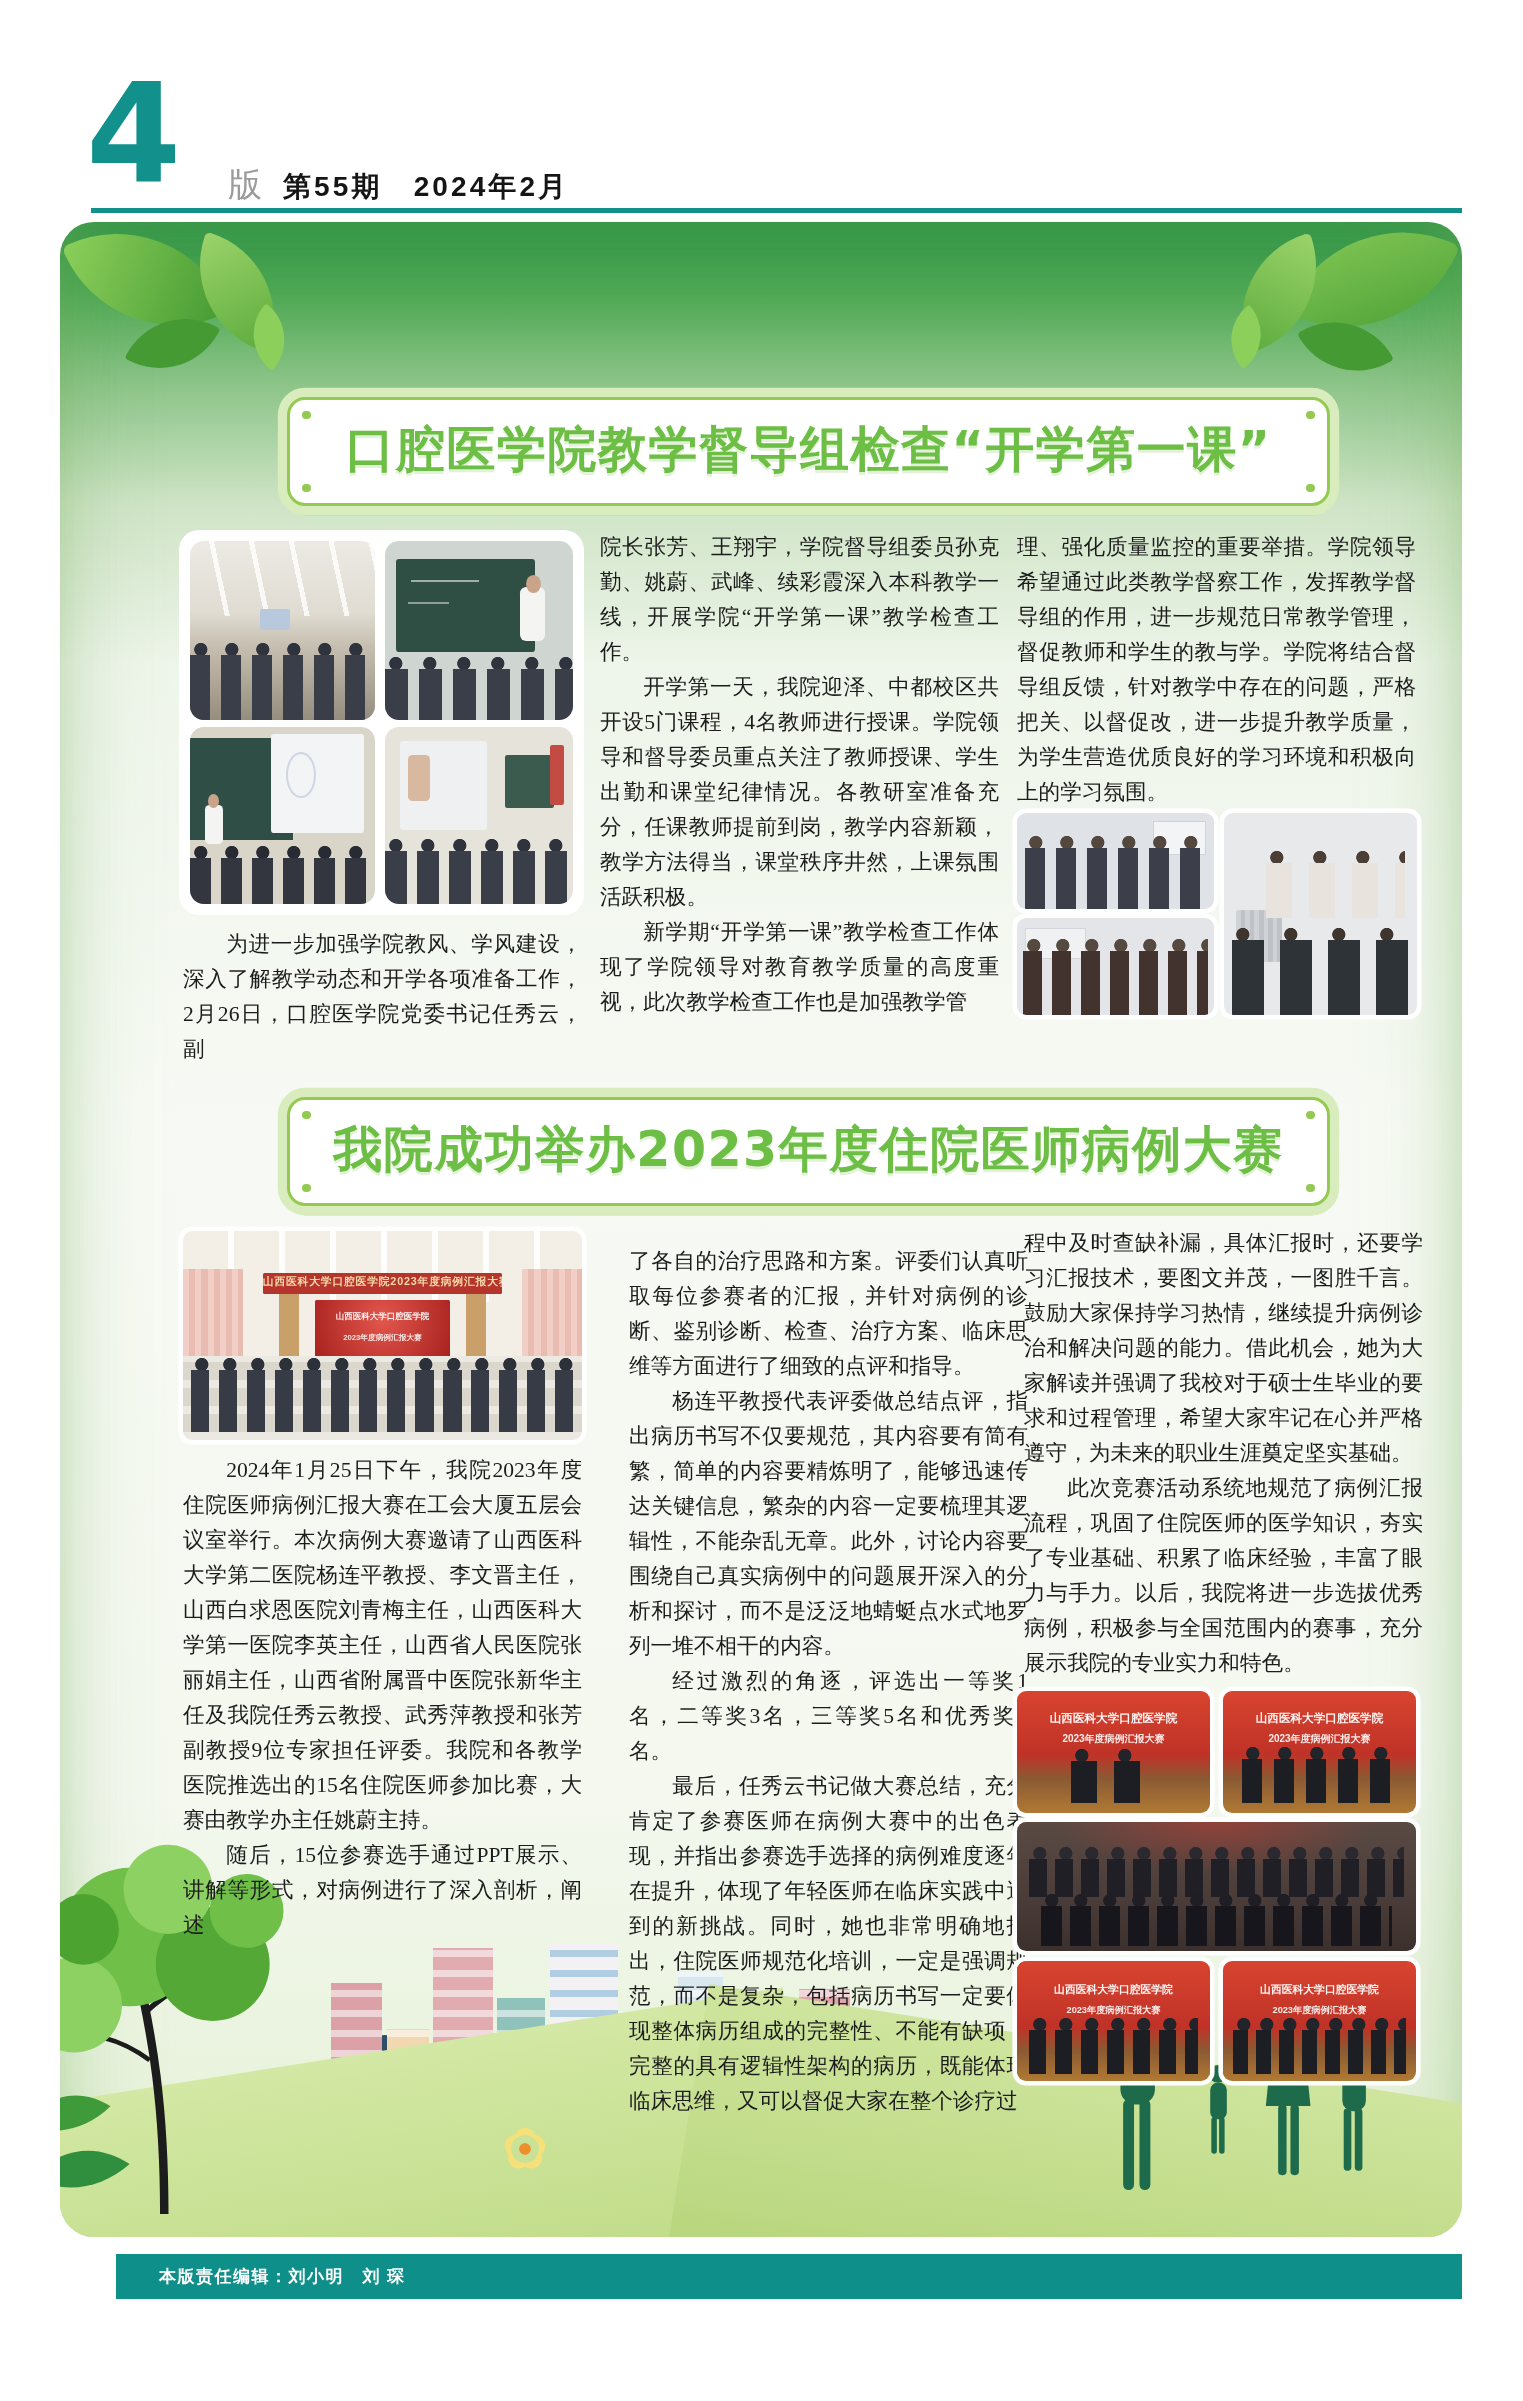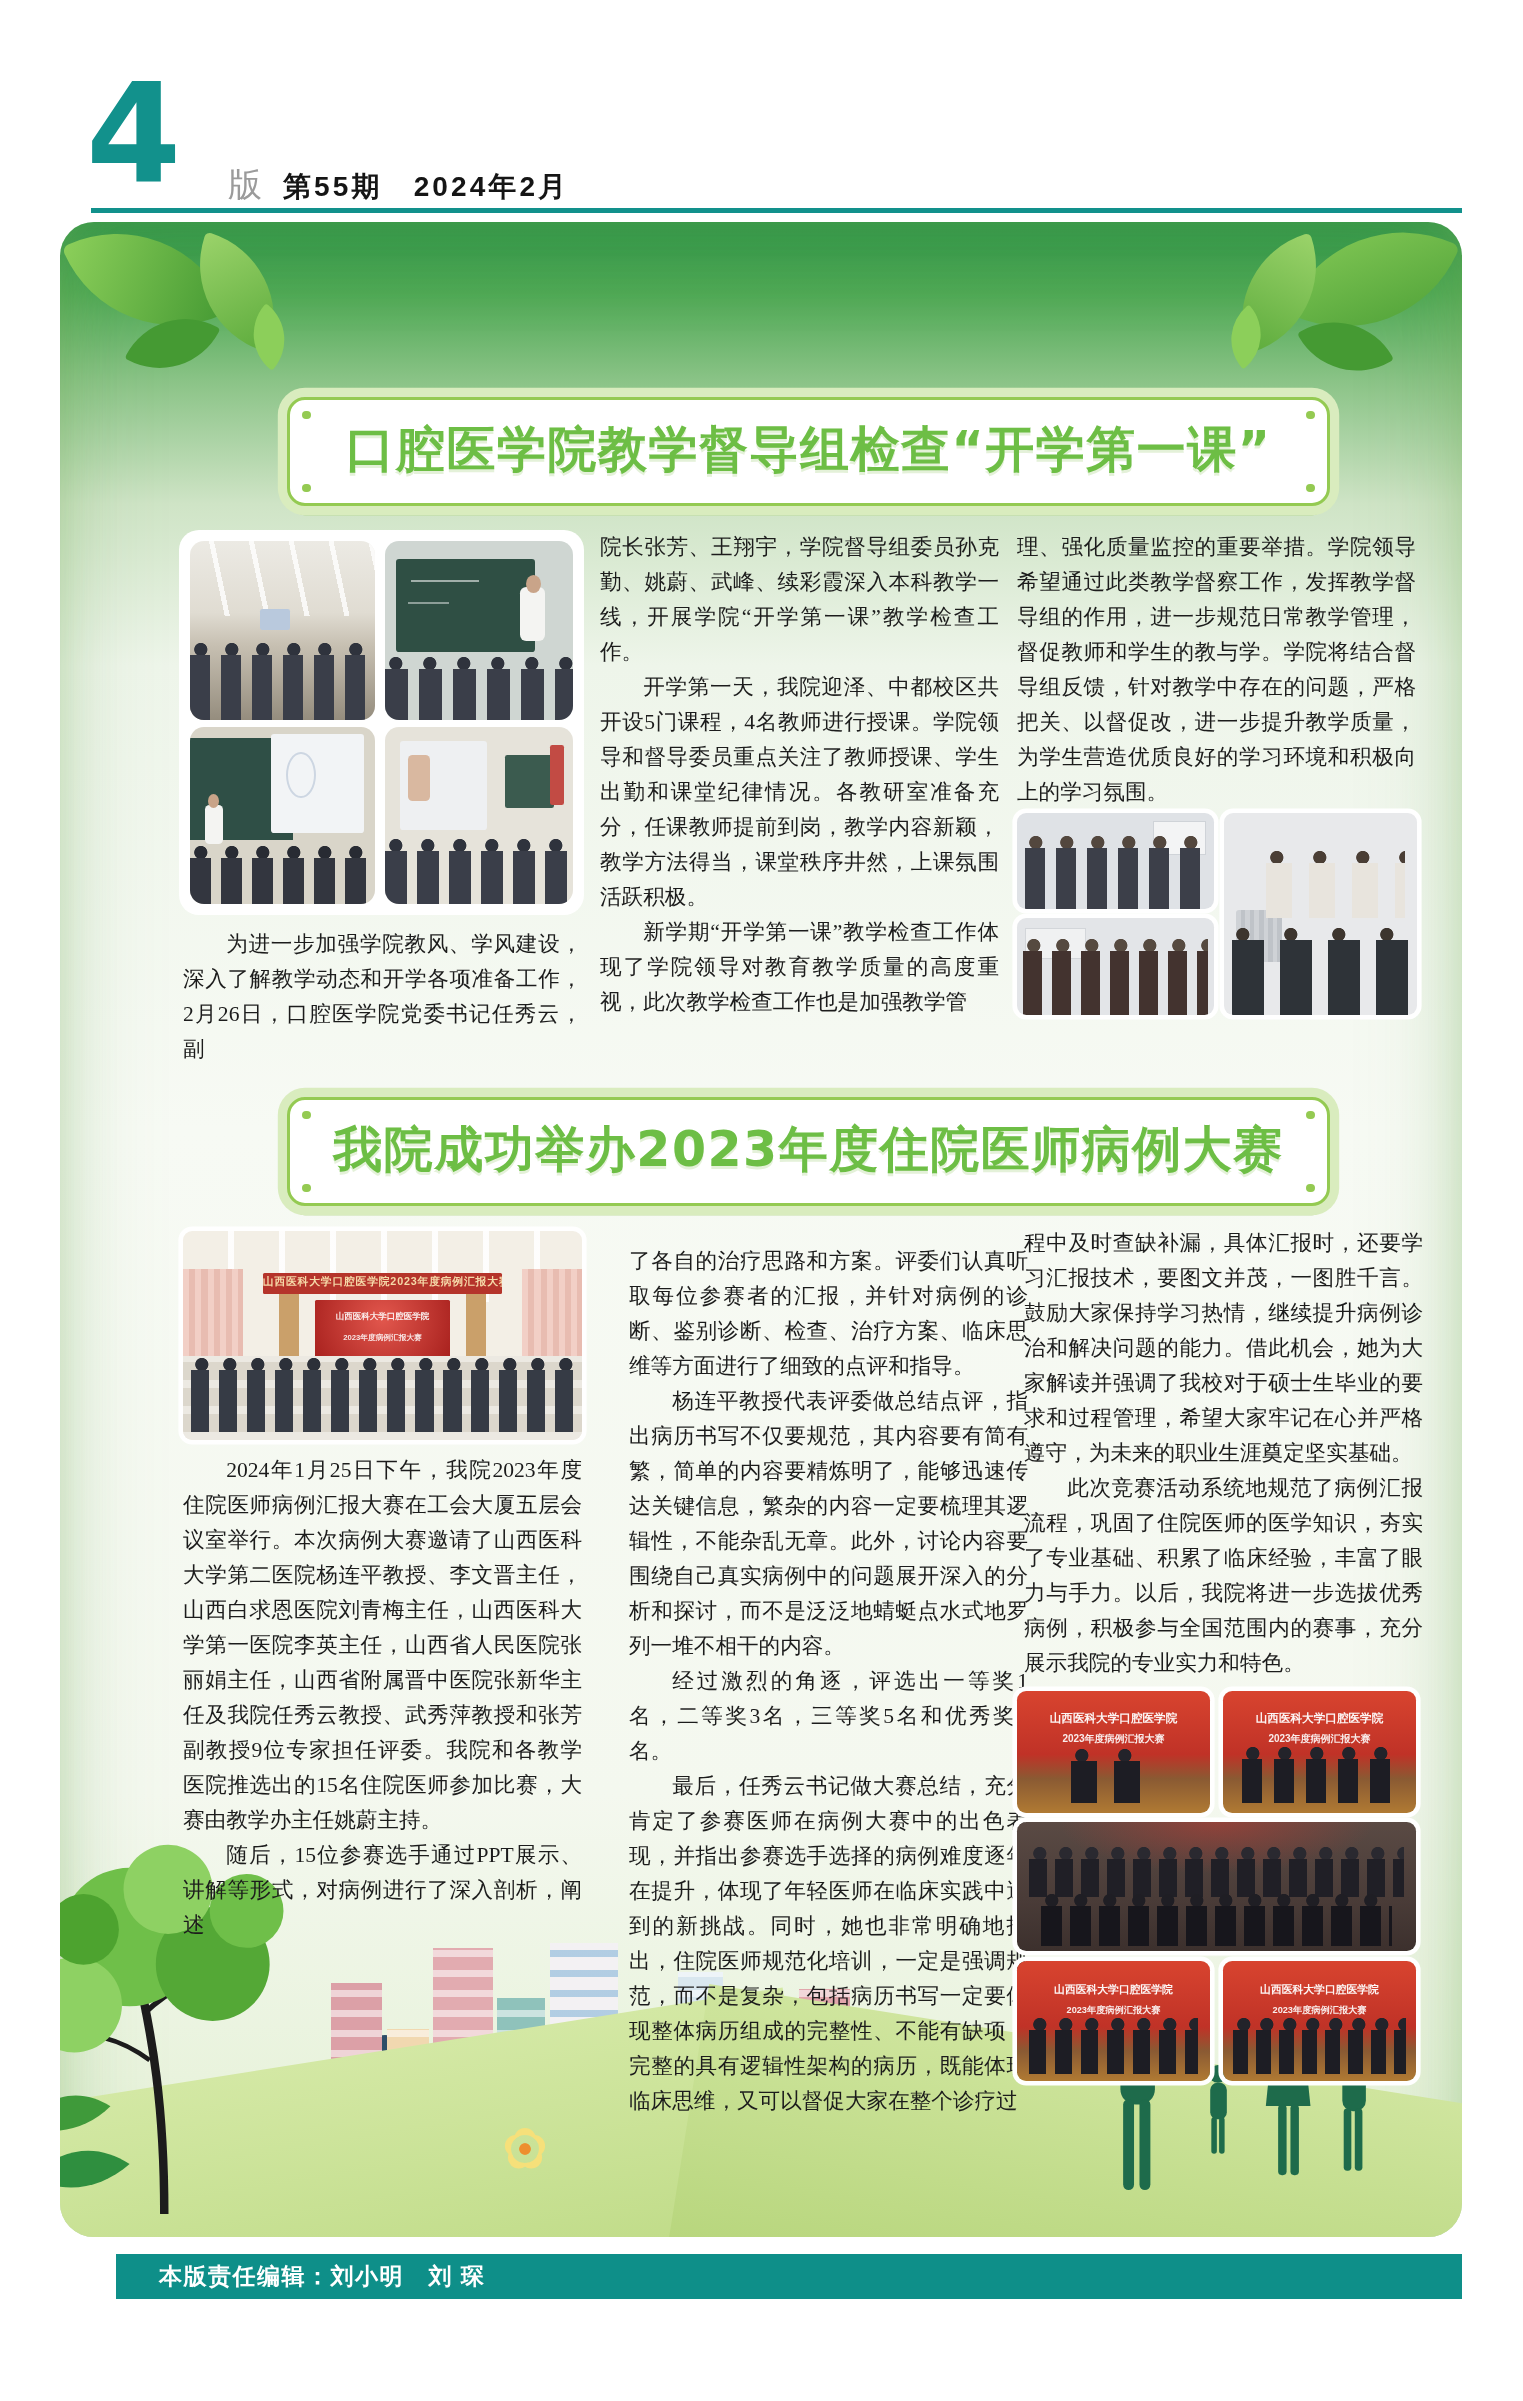--- a/index.html
+++ b/index.html
@@ -51,21 +51,21 @@
   .figrow{position:absolute;}
   .figrow::before{content:"";position:absolute;left:0;right:0;top:0;height:17px;
       background-image:radial-gradient(circle 7px at 10.8px 8.5px,var(--head,#23262e) 6.2px,rgba(0,0,0,0) 7px);
       background-size:var(--unit,40px) 17px;background-repeat:repeat-x;}
   .figrow::after{content:"";position:absolute;left:0;right:0;top:14px;bottom:0;
       background-image:repeating-linear-gradient(90deg,var(--fig,#23262e) 0 var(--bw,23px),rgba(0,0,0,0) var(--bw,23px) var(--unit,40px));}
   .awtext{position:absolute;left:0;right:0;text-align:center;color:#ffffff;font-weight:700;white-space:nowrap;}
 
   
   #footer-bar{position:absolute;left:116px;top:2254px;width:1346px;height:45px;background:#0E8F89;}
-  #footer-bar span{display:block;padding-left:43px;line-height:45px;color:#ffffff;font-size:23px;font-weight:700;letter-spacing:1.5px;}
+  #footer-bar span{display:block;padding-left:43px;line-height:45px;color:#ffffff;font-size:17px;font-weight:700;letter-spacing:1.5px;}
 </style>
 </head>
 <body>
 
 <div id="page">
 
   <div id="page-num">4</div>
   <div id="page-label">版</div>
   <div id="issue-text">第55期　2024年2月</div>
   <div id="header-rule"></div>

